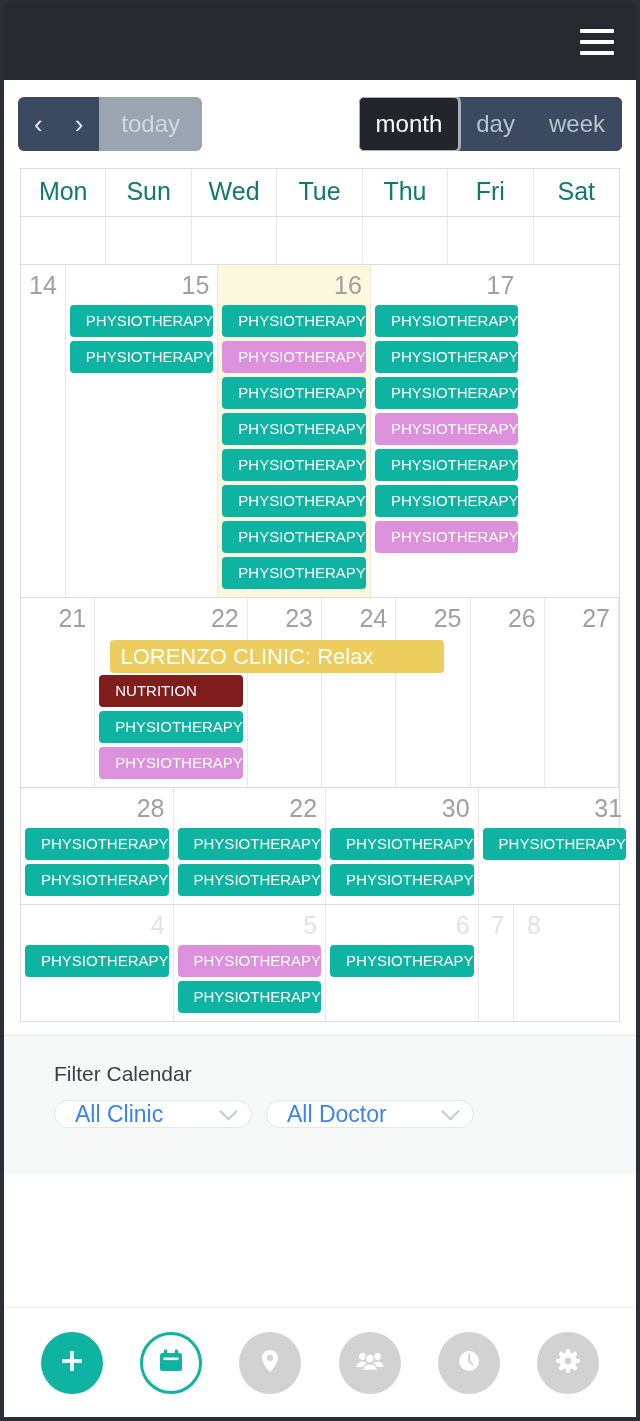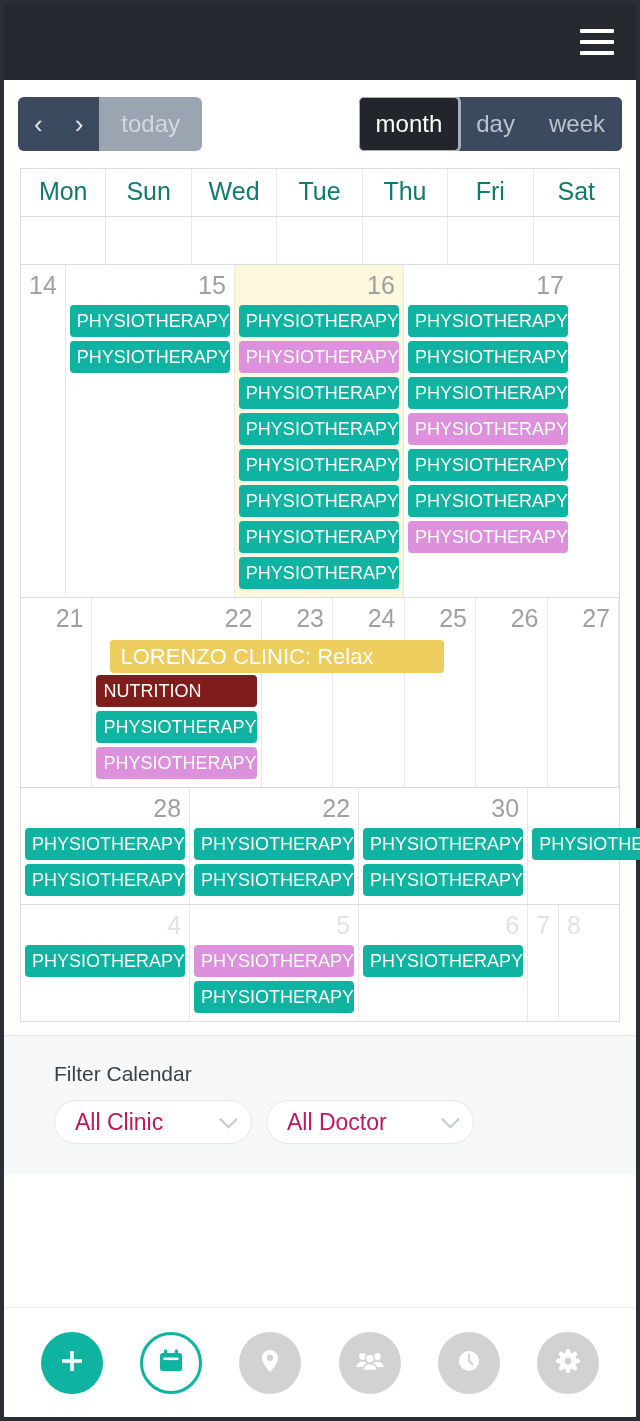--- a/index.html
+++ b/index.html
@@ -159,22 +159,22 @@
     font-weight: 400;
   }
   .day.other .daynum { color: #e2e2e2; }
 
   .evt {
     margin: 3px 4px 4px;
     height: 32px;
     line-height: 32px;
     border-radius: 4px;
     color: #ffffff;
-    font-size: 18px;
-    padding-left: 7px;
+    font-size: 15px;
+    padding-left: 16px;
     overflow: hidden;
     white-space: nowrap;
     cursor: pointer;
   }
   .evt.teal { background: #0fb3a1; }
   .evt.pink { background: #dd90dc; }
   .evt.blue { background: #7f1d1d; }
 
   .banner {
     position: absolute;
@@ -203,25 +203,25 @@
     color: #3c4148;
     font-size: 21px;
     margin-bottom: 14px;
   }
   .selects { display: flex; gap: 14px; }
   .sel {
     position: relative;
     border: 1px solid #e4e6e8;
     background: #ffffff;
     border-radius: 22px;
-    height: 44px;
+    height: 28px;
     display: flex;
     align-items: center;
     padding: 0 42px 0 20px;
-    color: #be185d;
+    color: #3b82f6;
     font-size: 23px;
     cursor: pointer;
   }
   .sel.clinic { width: 198px; }
   .sel.doctor { width: 208px; }
   .chev {
     position: absolute;
     right: 16px;
     top: 50%;
     width: 13px;

